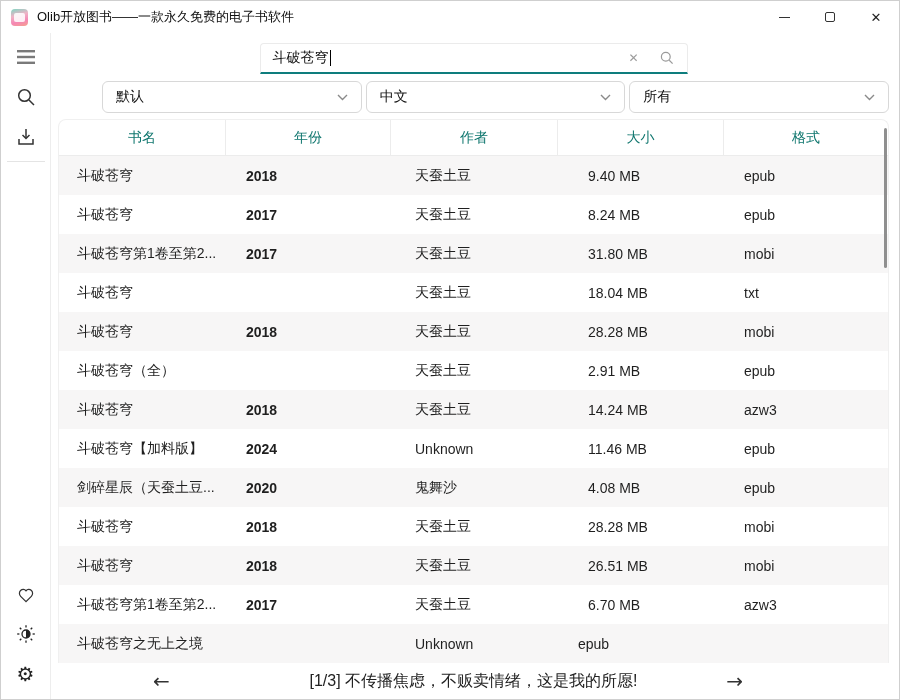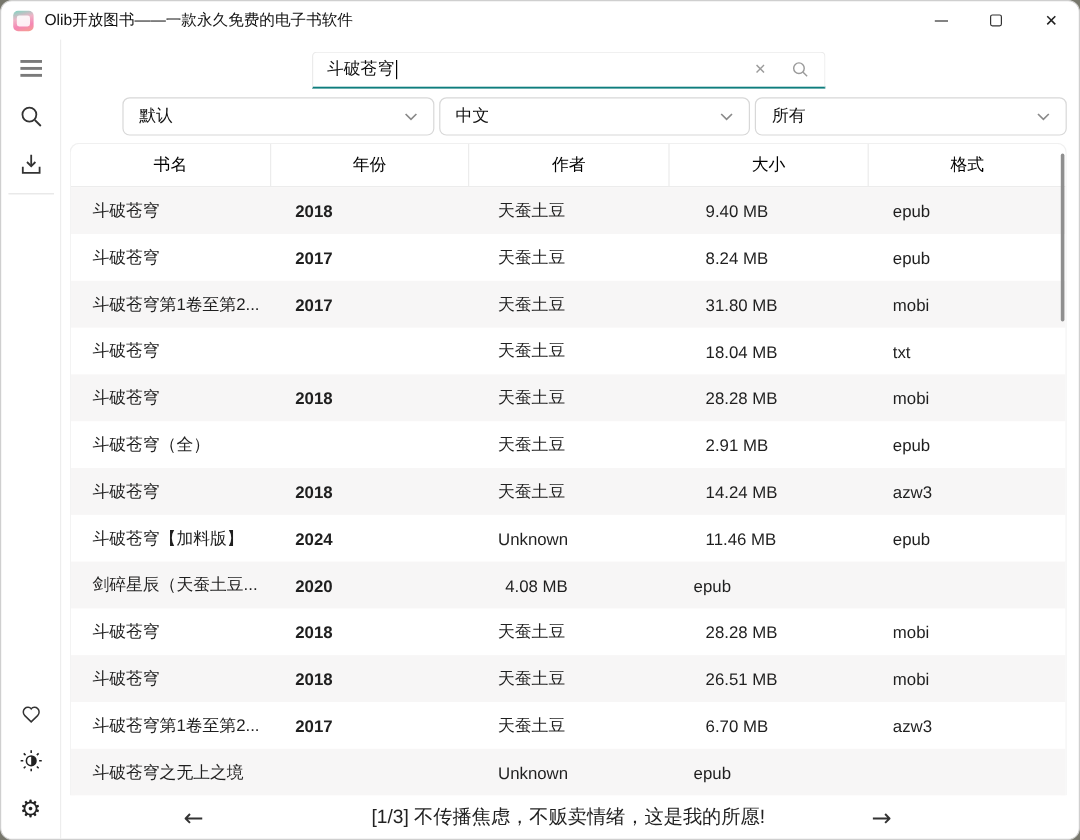--- a/index.html
+++ b/index.html
@@ -1,18 +1,18 @@
 <!DOCTYPE html>
 <html style="--accent: #0e7d7d;"><head>
 <meta charset="utf-8">
 <style>
   :root{ --accent:#0e7d7d; }
   *{box-sizing:border-box;margin:0;padding:0;}
   html,body{width:900px;height:700px;background:#77776c;font-family:"Liberation Sans","DejaVu Sans",sans-serif;}
-  .window{width:900px;height:700px;background:#fff;border-radius:10px;overflow:hidden;position:relative;border:1px solid #cfcfcf;display:flex;flex-direction:column;}
+  .window{width:900px;height:700px;background:#fff;border-radius:0;overflow:hidden;position:relative;border:1px solid #cfcfcf;display:flex;flex-direction:column;}
 
   
   .titlebar{height:32px;display:flex;align-items:center;padding-left:10px;flex:0 0 auto;}
   .app-icon{width:17px;height:17px;border-radius:4px;margin-right:9px;background:linear-gradient(165deg,#7fd6c2 0%,#efb3c6 38%,#f587b4 70%,#f5a18e 100%);position:relative;flex:0 0 auto;}
   .app-icon .pic{position:absolute;left:3px;top:4px;width:11px;height:9px;background:rgba(255,255,255,.85);border-radius:2px;}
   .title{font-size:13px;color:#111;white-space:nowrap;}
   .win-controls{margin-left:auto;display:flex;height:32px;}
   .win-btn{width:46px;height:32px;display:flex;align-items:center;justify-content:center;background:none;border:none;cursor:pointer;color:#222;}
   .min-glyph{width:11px;height:1px;background:#333;}
   .max-glyph{width:10px;height:10px;border:1.2px solid #333;border-radius:2px;}
@@ -38,21 +38,21 @@
   .clear-icon{color:#9b9b9b;font-size:12px;margin-right:20px;cursor:pointer;font-family:"DejaVu Sans",sans-serif;}
 
   .filters{display:flex;gap:4px;margin-top:7px;flex:0 0 auto;padding-left:44px;}
   .select{flex:1;height:32px;border:1px solid #d8d8d8;border-radius:6px;display:flex;align-items:center;padding:0 13px;font-size:14px;color:#111;background:#fff;cursor:pointer;}
   .chevron{margin-left:auto;}
 
   
   .table{margin-top:6px;border:1px solid #f0f0f0;border-bottom:none;border-radius:8px 8px 0 0;overflow:hidden;flex:0 0 auto;}
   .thead,.row{display:grid;grid-template-columns:167px 165px 167px 166px 1fr;}
   .thead{height:36px;border-bottom:1px solid #ececec;}
-  .th{display:flex;align-items:center;justify-content:center;font-size:14px;color:#000000;border-right:1px solid #ececec;}
+  .th{display:flex;align-items:center;justify-content:center;font-size:14px;color:#0f766e;border-right:1px solid #ececec;}
   .th:last-child{border-right:none;}
   .row{height:39px;align-items:center;font-size:14px;color:#1f1f1f;cursor:pointer;}
   .tbody .row:nth-child(odd){background:#f7f6f6;}
   .cell{white-space:nowrap;overflow:hidden;}
   .c1{padding-left:18px;}
   .c2{padding-left:20px;font-weight:bold;}
   .c3{padding-left:24px;}
   .c4{padding-left:30px;}
   .c5{padding-left:20px;}
 
@@ -246,20 +246,21 @@
     <div class="cell c1">斗破苍穹【加料版】</div>
     <div class="cell c2">2024</div>
     <div class="cell c3">Unknown</div>
     <div class="cell c4">11.46 MB</div>
     <div class="cell c5">epub</div>
   </div>
 
   <div class="row">
     <div class="cell c1">剑碎星辰（天蚕土豆...</div>
     <div class="cell c2">2020</div>
+    <div class="cell c3">鬼舞沙</div>
     <div class="cell c4">4.08 MB</div>
     <div class="cell c5">epub</div>
   </div>
 
   <div class="row">
     <div class="cell c1">斗破苍穹</div>
     <div class="cell c2">2018</div>
     <div class="cell c3">天蚕土豆</div>
     <div class="cell c4">28.28 MB</div>
     <div class="cell c5">mobi</div>

